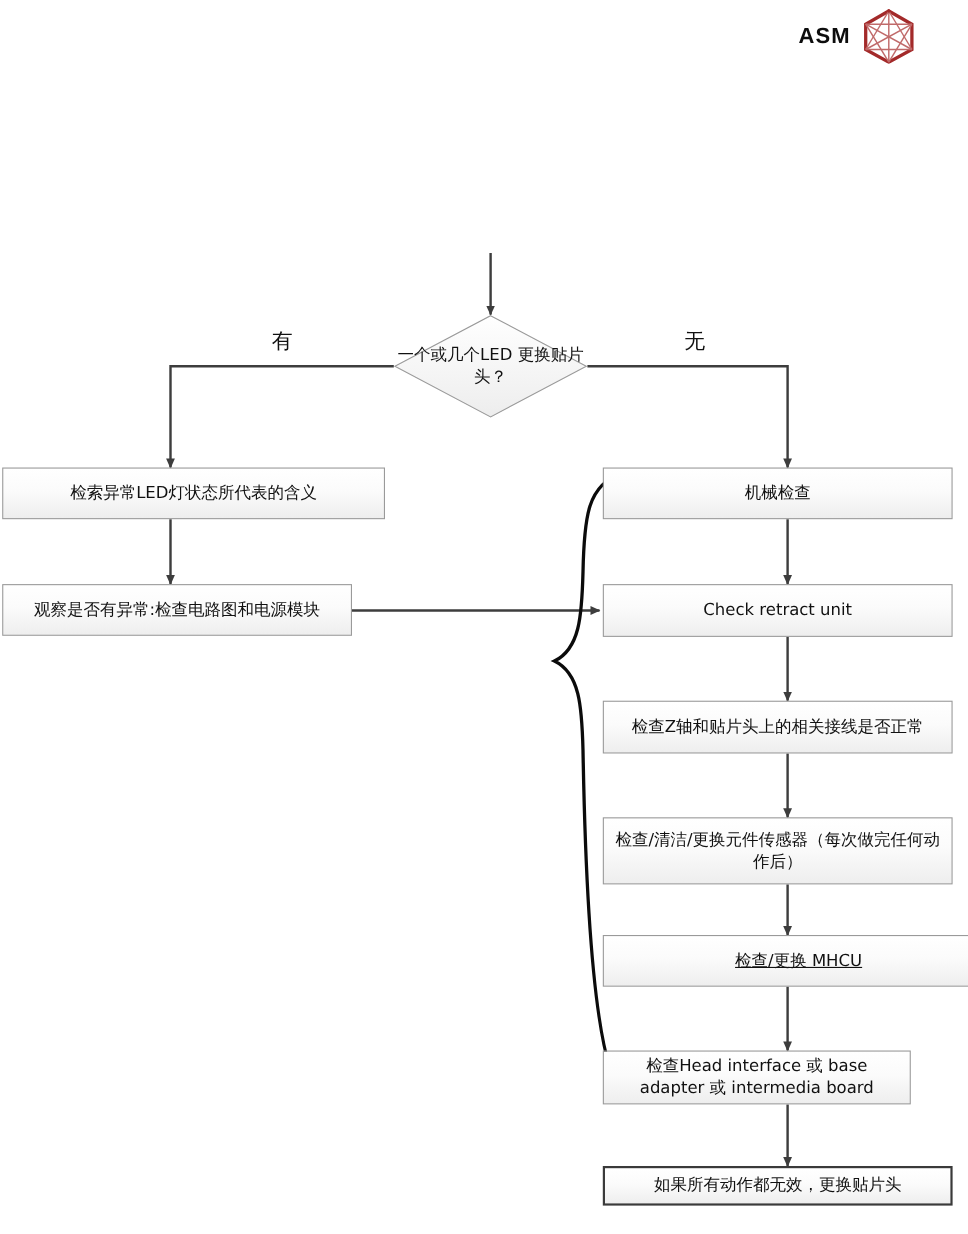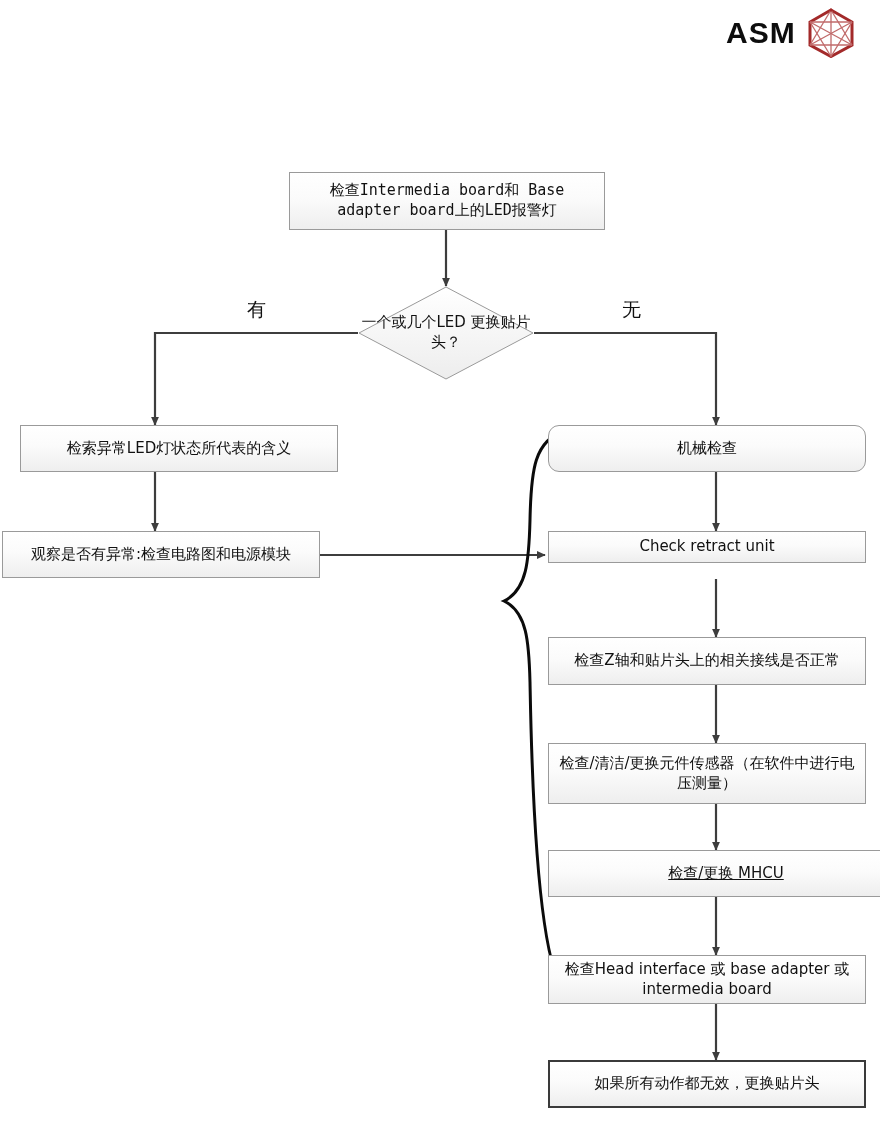--- a/index.html
+++ b/index.html
@@ -10,21 +10,21 @@
     position:relative;
     overflow:hidden;
   }
   #canvas{position:absolute;left:0;top:0;width:880px;height:1122px;}
   svg.layer{position:absolute;left:0;top:0;width:880px;height:1122px;pointer-events:none;}
 
   
   .logo{position:absolute;left:726px;top:8px;display:flex;align-items:center;gap:10px;}
   .logo-text{
     font-family:"Liberation Sans", sans-serif;
-    font-size:30px;font-weight:700;color:#0d0d0d;letter-spacing:1px;line-height:1;
+    font-size:20px;font-weight:700;color:#0d0d0d;letter-spacing:1px;line-height:1;
   }
   .logo-mark{width:50px;height:50px;}
 
   
   .node{
     position:absolute;
     box-sizing:border-box;
     display:flex;align-items:center;justify-content:center;text-align:center;
     background:linear-gradient(to bottom,#ffffff 0%,#fbfbfb 45%,#eeeeee 100%);
     border:1px solid #9a9a9a;
@@ -122,47 +122,46 @@
                C 534,440 531,470 530,520
                C 529,560 527,590 504,601
                C 527,612 529,642 530,682
                C 531,732 534,962 566,994"></path>
     </g>
   </svg>
 
   <div class="branch-label" style="left:247px;top:297px;">有</div>
   <div class="branch-label" style="left:622px;top:297px;">无</div>
 
-  <div class="node mono" style="left:289px;top:172px;width:316px;height:58px;">检查Intermedia board和 Base adapter board上的LED报警灯</div>
 
   <div class="diamond-wrap" style="left:358px;top:286px;width:176px;height:94px;">
     <svg width="176" height="94">
       <defs>
         <linearGradient id="dgrad" x1="0" y1="0" x2="0" y2="1">
           <stop offset="0%" stop-color="#ffffff"></stop>
           <stop offset="100%" stop-color="#ededed"></stop>
         </linearGradient>
       </defs>
       <polygon points="88,1 175,47 88,93 1,47" fill="url(#dgrad)" stroke="#9a9a9a" stroke-width="1"></polygon>
     </svg>
     <div class="diamond-label">一个或几个LED 更换贴片头？</div>
   </div>
 
-  <div class="node cjk" style="left:20px;top:425px;width:318px;height:47px;">检索异常LED灯状态所代表的含义</div>
+  <div class="node cjk" style="left:2px;top:425px;width:348px;height:47px;">检索异常LED灯状态所代表的含义</div>
 
   <div class="node cjk" style="left:2px;top:531px;width:318px;height:47px;">观察是否有异常:检查电路图和电源模块</div>
 
 
-  <div class="node cjk" style="left:548px;top:425px;width:318px;height:47px;border-radius:11px;">机械检查</div>
+  <div class="node cjk" style="left:548px;top:425px;width:318px;height:47px;">机械检查</div>
 
-  <div class="node latin" style="left:548px;top:531px;width:318px;height:32px;">Check retract unit</div>
+  <div class="node latin" style="left:548px;top:531px;width:318px;height:48px;">Check retract unit</div>
 
   <div class="node cjk" style="left:548px;top:637px;width:318px;height:48px;">检查Z轴和贴片头上的相关接线是否正常</div>
 
-  <div class="node cjk" style="left:548px;top:743px;width:318px;height:61px;">检查/清洁/更换元件传感器（在软件中进行电压测量）</div>
+  <div class="node cjk" style="left:548px;top:743px;width:318px;height:61px;">检查/清洁/更换元件传感器（每次做完任何动作后）</div>
 
   <div class="node cjk" style="left:548px;top:850px;width:356px;height:47px;text-decoration:underline;">检查/更换 MHCU</div>
 
-  <div class="node cjk" style="left:548px;top:955px;width:318px;height:49px;">检查Head interface 或 base adapter 或 intermedia board</div>
+  <div class="node cjk" style="left:548px;top:955px;width:280px;height:49px;">检查Head interface 或 base adapter 或 intermedia board</div>
 
-  <div class="node cjk thick" style="left:548px;top:1060px;width:318px;height:48px;">如果所有动作都无效，更换贴片头</div>
+  <div class="node cjk thick" style="left:548px;top:1060px;width:318px;height:36px;">如果所有动作都无效，更换贴片头</div>
 
 </div>
 
 </body></html>

